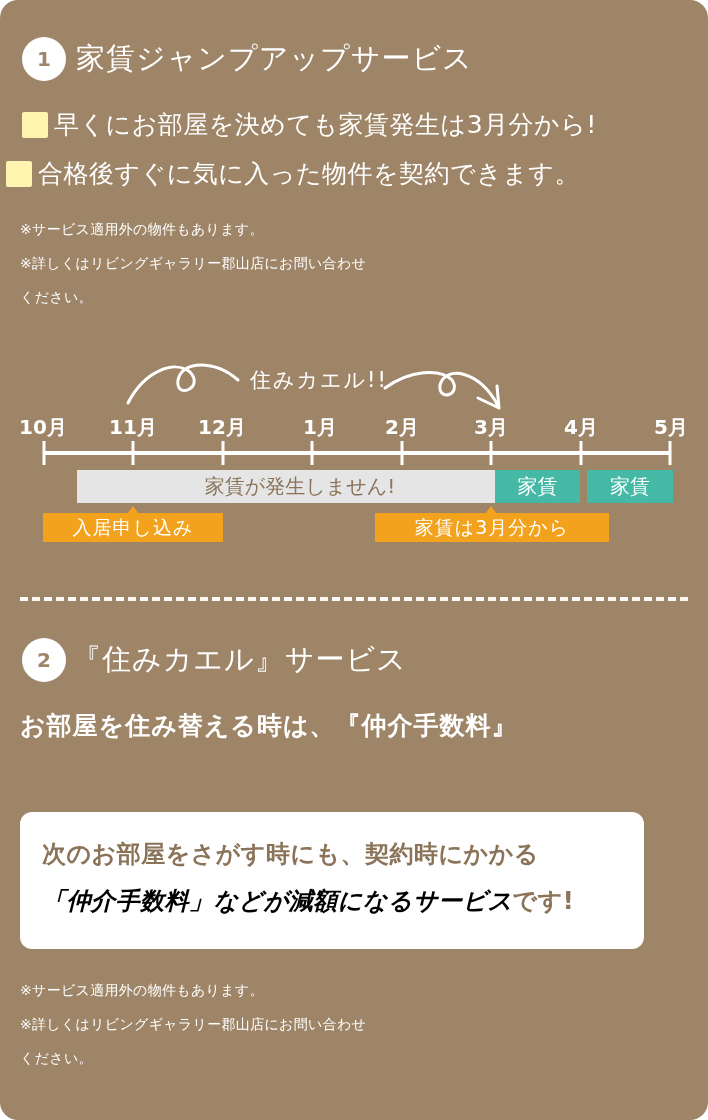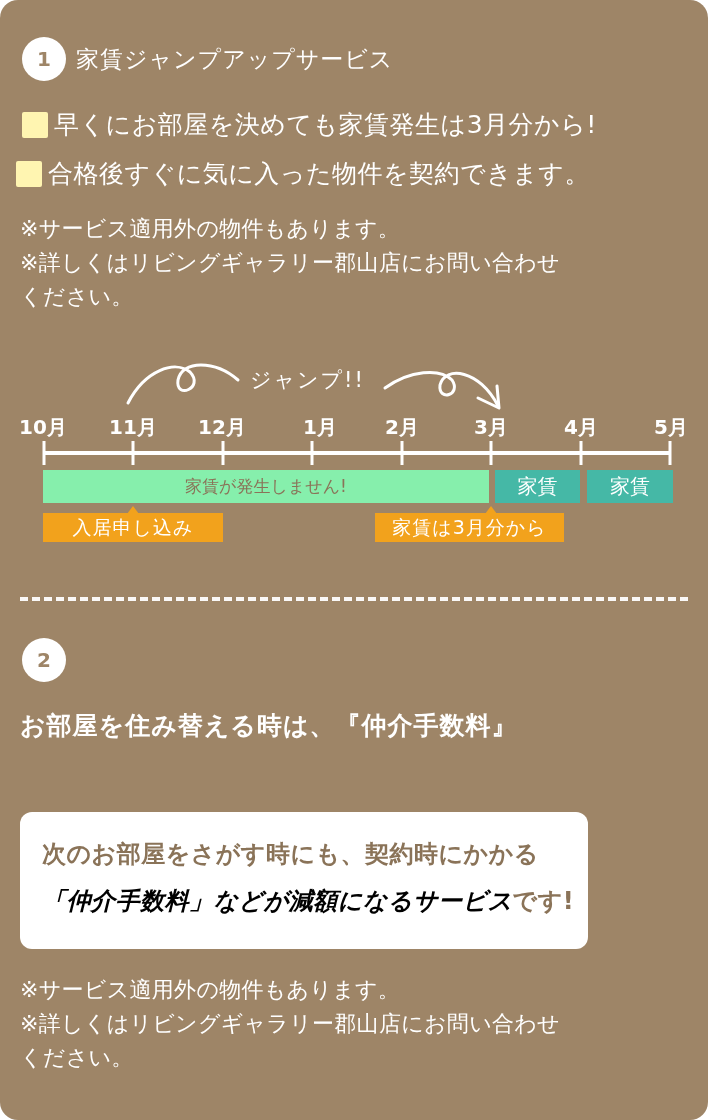--- a/index.html
+++ b/index.html
@@ -8,30 +8,30 @@
       position: absolute; left: 0; top: 0; width: 708px; height: 1120px;
       background: #9e8567; border-radius: 18px; color: #ffffff;
     }
     .abs { position: absolute; }
     .heading { display: flex; align-items: center; }
     .num-badge {
       width: 44px; height: 44px; border-radius: 50%; background: #ffffff;
       color: #9e8567; font-weight: bold; font-size: 20px;
       display: flex; align-items: center; justify-content: center;
     }
-    .heading-text { font-size: 23px; margin-left: 10px; letter-spacing: 1px; white-space: nowrap; }
+    .heading-text { font-size: 29px; margin-left: 10px; letter-spacing: 1px; white-space: nowrap; }
     .bullet-line { display: flex; align-items: center; font-size: 25px; white-space: nowrap; letter-spacing: 0.5px; justify-content: space-between; }
     .bullet-sq { width: 26px; height: 26px; background: #fff5b1; border-radius: 2px; margin-right: 6px; flex: none; }
-    .note { font-size: 22px; line-height: 34px; letter-spacing: 0.3px; }
+    .note { font-size: 14px; line-height: 34px; letter-spacing: 0.3px; }
     .note div { white-space: nowrap; }
 
     .month-label { font-size: 20px; font-weight: bold; transform: translateX(-50%); white-space: nowrap; }
     .axis-line { height: 4px; background: #ffffff; }
     .tick { width: 3px; height: 24px; background: #ffffff; transform: translateX(-50%); }
-    .bar-white { background: #86efac; color: #8a7358; font-size: 17px; display: flex; align-items: center; justify-content: center; }
+    .bar-white { background: #e5e5e5; color: #8a7358; font-size: 20px; display: flex; align-items: center; justify-content: center; margin-left: 34px; }
     .bar-teal { background: #45b8a6; color: #ffffff; font-size: 20px; display: flex; align-items: center; justify-content: center; }
     .bar-orange { background: #f2a21c; color: #ffffff; font-size: 19px; display: flex; align-items: center; justify-content: center; white-space: nowrap; letter-spacing: 1px; }
     .pointer { width: 0; height: 0; border-left: 6px solid transparent; border-right: 6px solid transparent; border-bottom: 8px solid #f2a21c; }
 
     .divider { border-top: 4px dashed #ffffff; opacity: 0.95; }
     .lead { font-size: 25px; font-weight: bold; line-height: 42px; letter-spacing: 1px; }
     .lead div { white-space: nowrap; }
     .white-box {
       background: #ffffff; border-radius: 12px; color: #8a7358;
       font-size: 24px; font-weight: bold; letter-spacing: 0.5px;
@@ -46,37 +46,37 @@
 
   <div class="abs heading" style="left:22px; top:37px;">
     <div class="num-badge">1</div>
     <div class="heading-text">家賃ジャンプアップサービス</div>
   </div>
 
   <div class="abs bullet-line" style="left:22px; top:108px;">
     <span class="bullet-sq"></span>
     <span>早くにお部屋を決めても家賃発生は3月分から!</span>
   </div>
-  <div class="abs bullet-line" style="left:16px; top:157px;">
+  <div class="abs bullet-line" style="left:6px; top:157px;">
     <span class="bullet-sq"></span>
     <span>合格後すぐに気に入った物件を契約できます。</span>
   </div>
 
   <div class="abs note" style="left:20px; top:212px;">
     <div>※サービス適用外の物件もあります。</div>
     <div>※詳しくはリビングギャラリー郡山店にお問い合わせ</div>
     <div>ください。</div>
   </div>
 
   <svg class="abs" style="left:0; top:350px;" width="708" height="80" viewBox="0 0 708 80">
     <path d="M128 53 C 145 20, 175 10, 190 22 C 205 38, 175 50, 178 30 C 182 10, 215 10, 238 30" fill="none" stroke="#ffffff" stroke-width="3" stroke-linecap="round"></path>
     <path d="M385 38 C 410 20, 440 18, 452 30 C 462 45, 438 52, 440 35 C 445 15, 480 20, 498 56" fill="none" stroke="#ffffff" stroke-width="3" stroke-linecap="round"></path>
     <path d="M478 48 L 499 58 L 497 36" fill="none" stroke="#ffffff" stroke-width="3" stroke-linecap="round" stroke-linejoin="round"></path>
   </svg>
-  <div class="abs" style="left:250px; top:366px; font-size:21px; letter-spacing:2px; white-space:nowrap;">ジャンプ!!</div>
+  <div class="abs" style="left:250px; top:366px; font-size:21px; letter-spacing:2px; white-space:nowrap;">住みカエル!!</div>
 
   <div class="abs month-label" style="left:43px; top:414px;">10月</div>
   <div class="abs month-label" style="left:133px; top:414px;">11月</div>
   <div class="abs month-label" style="left:222px; top:414px;">12月</div>
   <div class="abs month-label" style="left:320px; top:414px;">1月</div>
   <div class="abs month-label" style="left:402px; top:414px;">2月</div>
   <div class="abs month-label" style="left:491px; top:414px;">3月</div>
   <div class="abs month-label" style="left:581px; top:414px;">4月</div>
   <div class="abs month-label" style="left:671px; top:414px;">5月</div>
 
@@ -90,33 +90,34 @@
   <div class="abs tick" style="left:581px; top:441px;"></div>
   <div class="abs tick" style="left:670px; top:441px;"></div>
 
   <div class="abs bar-white" style="left:43px; top:470px; width:446px; height:33px;">家賃が発生しません!</div>
   <div class="abs bar-teal" style="left:495px; top:470px; width:85px; height:33px;">家賃</div>
   <div class="abs bar-teal" style="left:587px; top:470px; width:86px; height:33px;">家賃</div>
 
   <div class="abs pointer" style="left:127px; top:506px;"></div>
   <div class="abs bar-orange" style="left:43px; top:513px; width:180px; height:29px;">入居申し込み</div>
   <div class="abs pointer" style="left:485px; top:506px;"></div>
-  <div class="abs bar-orange" style="left:375px; top:513px; width:189px; height:29px;">家賃は3月分から</div>
+  <div class="abs bar-orange" style="left:375px; top:513px; width:234px; height:29px;">家賃は3月分から</div>
 
   <div class="abs divider" style="left:20px; top:597px; width:668px;"></div>
 
   <div class="abs heading" style="left:22px; top:638px;">
     <div class="num-badge">2</div>
+    <div class="heading-text" style="margin-left:6px;">『住みカエル』サービス</div>
   </div>
 
   <div class="abs lead" style="left:20px; top:705px;">
     <div>お部屋を住み替える時は、『仲介手数料』</div>
   </div>
 
-  <div class="abs white-box" style="left:20px; top:812px; width:568px; height:137px;">
+  <div class="abs white-box" style="left:20px; top:812px; width:624px; height:137px;">
     <div class="line" style="top:26px;">次のお部屋をさがす時にも、契約時にかかる</div>
     <div class="line" style="top:73px;">
       <span class="orange">「仲介手数料」などが減額になるサービス</span><span>です!</span>
     </div>
   </div>
 
   <div class="abs note" style="left:20px; top:973px;">
     <div>※サービス適用外の物件もあります。</div>
     <div>※詳しくはリビングギャラリー郡山店にお問い合わせ</div>
     <div>ください。</div>

